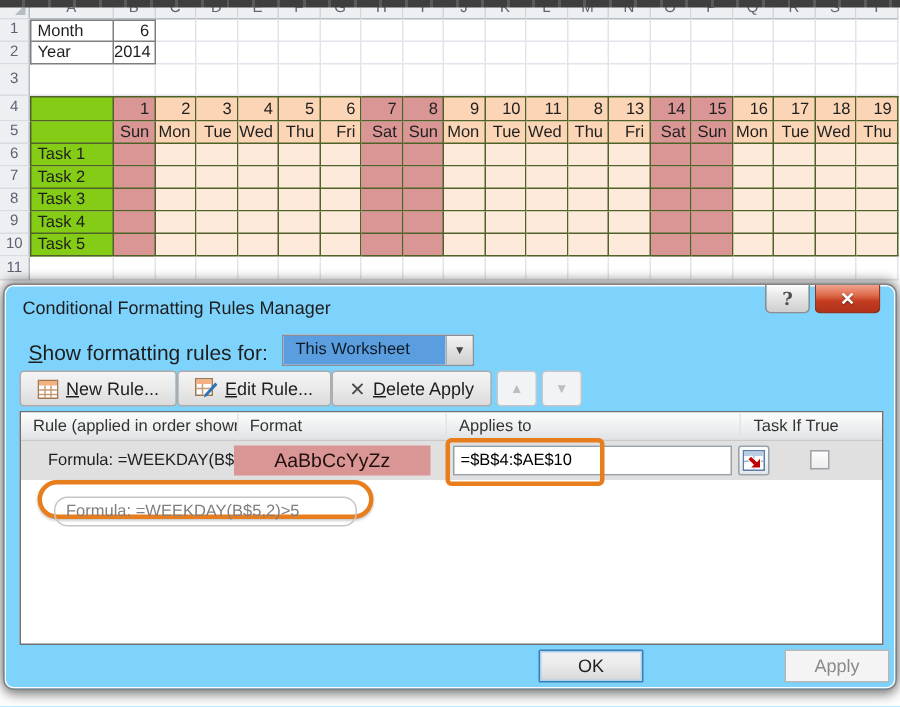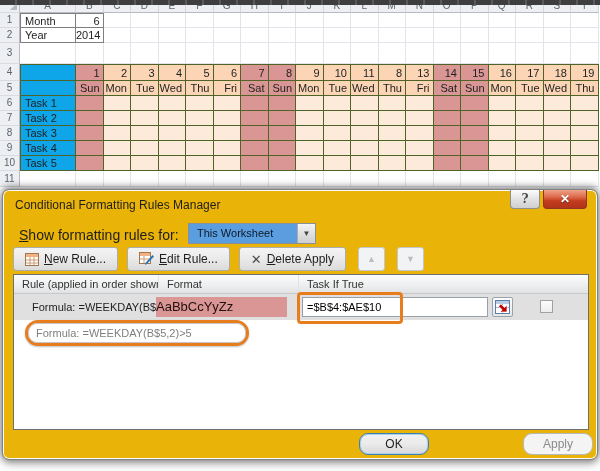--- a/index.html
+++ b/index.html
@@ -12,87 +12,87 @@
   .c{box-sizing:border-box;flex:none;overflow:hidden;white-space:nowrap;font-size:11px;color:#1f1f1f;line-height:inherit}
   .g{width:20px;text-align:center;color:#5b6370;background:#EDEFF2;border-right:1px solid #B6BCC4;border-bottom:1px solid #D8DBDF;font-size:10px}
   .ch{background:#EDEFF2;border-right:1px solid #D2D6DB;border-bottom:1px solid #B6BCC4;text-align:center;color:#5f6670;font-size:10px}
   .aw{width:56px}.dw{width:27.5px}
   .wc{border-right:1px solid #E1E5EB;border-bottom:1px solid #E1E5EB}
   .bx{border-right:1px solid #7F7F7F;border-bottom:1px solid #7F7F7F}
   .bxt{border-top:1px solid #7F7F7F}.bxl{border-left:1px solid #7F7F7F}
   .tr{text-align:right;padding-right:3px}.tl{padding-left:4px}
   .gb{border-right:1px solid #4F6228;border-bottom:1px solid #4F6228}
   .gl{border-left:1px solid #4F6228}.rt{border-top:1px solid #4F6228}
-  .pc{background:#0ea5e9}.wdbg{background:#FBD5B5}.wdbg2{background:#FDEADA}.webg{background:#D99694}
+  .pc{background:#84cc16}.wdbg{background:#FBD5B5}.wdbg2{background:#FDEADA}.webg{background:#D99694}
   .cornercell{position:relative}
   .cornercell::after{content:"";position:absolute;right:2px;bottom:2px;border-left:7px solid transparent;border-bottom:7px solid #B7BCC3}
 
   
   .strip-mid{position:absolute;left:0;top:454;width:600px;height:12px;background:#A6A6A6;z-index:0}
   .strip-dark{position:absolute;left:0;top:466;width:600px;height:5px;z-index:3;
     background:repeating-linear-gradient(90deg,#3E3E3E 0 15px,#5A5A5A 15px 17px)}
 
   
-  #dlg{position:absolute;left:2px;top:189px;width:596px;height:271px;background:#eab308;
+  #dlg{position:absolute;left:2px;top:189px;width:596px;height:271px;background:#7dd3fc;
        border:1px solid #838383;border-radius:7px;z-index:2;
        box-shadow:0 0 0 1px #FBFBFB inset,0 -3px 7px rgba(0,0,0,.35),0 3px 8px rgba(0,0,0,.45);
        box-sizing:border-box}
   .dlg-title{position:absolute;left:12px;top:8px;font-size:12px;color:#1e1e1e}
   .capbtns{position:absolute;top:0;right:10px;display:flex;gap:3px}
   .capbtn{height:19px;border:1px solid #8E8E8E;border-top:none;border-radius:0 0 4px 4px;
           font-size:12px;line-height:17px;text-align:center;cursor:default;padding:0;
           background:linear-gradient(#FDFDFD,#E5E5E5 45%,#CFCFCF)}
   .helpbtn{width:30px;color:#4d4d4d;font-family:"DejaVu Serif",serif;font-weight:bold}
   .closebtn{width:44px;color:#fff;font-weight:bold;text-shadow:0 1px 1px rgba(0,0,0,.5);
           border-color:#93321F;background:linear-gradient(#F0A38B,#DC6848 40%,#C43C1F 60%,#B0321A)}
   .scopelab{position:absolute;left:16px;top:37px;font-size:14px;color:#1e1e1e}
   .combo{position:absolute;left:185px;top:33px;width:128px;height:21px;background:#fff;
          border:1px solid #888F98;display:flex;box-sizing:border-box}
   .combo-sel{flex:1;background:#5B9EE0;color:#0d1a26;font-size:11px;line-height:19px;padding-left:8px;
          overflow:hidden;white-space:nowrap}
   .combo-arrow{width:17px;flex:none;text-align:center;font-size:8px;line-height:19px;color:#444;
          border-left:1px solid #ACACAC;border-radius:0 1px 1px 0;
          background:linear-gradient(#F4F4F4,#E2E2E2 45%,#CFCFCF)}
-  .toolbar{position:absolute;left:10px;top:57px;display:flex;gap:9px;align-items:center}
+  .toolbar{position:absolute;left:10px;top:57px;display:flex;align-items:center}
   .tbtn{height:24px;padding:0 11px;font-size:12px;color:#1e1e1e;display:flex;align-items:center;gap:5px;
         border:1px solid #ACACAC;border-radius:3px;font-family:"Liberation Sans",sans-serif;
         background:linear-gradient(#F4F4F4,#EBEBEB 45%,#DBDBDB)}
   .arrbtn{width:27px;height:24px;margin-left:3px;border:1px solid #C3C7CB;border-radius:3px;
         color:#B9BEC3;font-size:9px;line-height:22px;text-align:center;background:#F2F3F4;padding:0}
   .xglyph{color:#4a4a4a;font-size:13px;line-height:13px}
 
   .rlist{position:absolute;left:10px;top:84px;width:576px;height:156px;background:#fff;
          border:1px solid #6F6F6F;box-sizing:border-box}
   .lhead{display:flex;height:18px;line-height:18px;font-size:11px;color:#333;
          background:linear-gradient(#FDFDFD,#E9EBEC 70%,#E0E3E5);border-bottom:1px solid #C9C9C9}
   .lhead .hc{box-sizing:border-box;padding-left:8px;border-right:1px solid #E3E3E3;overflow:hidden;white-space:nowrap}
   .hc0{width:145px}.hc1{width:140px}.hc2{width:197px}.hc3{width:94px;border-right:none !important}
   .rr{position:relative;height:26px;background:#E0E0E0}
   .rulename{position:absolute;left:18px;top:0;line-height:26px;font-size:11px;color:#1e1e1e}
   .fmtprev{position:absolute;left:142px;top:3px;width:131px;height:20px;background:#D99694;
-           color:#201010;font-size:13px;line-height:20px}
+           color:#201010;font-size:13px;text-align:center;line-height:20px}
   .applies{position:absolute;left:288px;top:3px;width:186px;height:20px;background:#fff;
            border:1px solid #98A0A8;box-sizing:border-box;font-size:11px;line-height:18px;
            padding-left:4px;color:#000;white-space:nowrap;overflow:hidden}
   .rangebtn{position:absolute;left:478px;top:3px;width:21px;height:20px;border:1px solid #9AA2AA;
            border-radius:2px;background:linear-gradient(#FDFDFD,#E4E7EA);padding:0;
            display:flex;align-items:center;justify-content:center}
   .chk{position:absolute;left:526px;top:6px;width:13px;height:13px;background:linear-gradient(#FDFDFD,#EDEDED);
            border:1px solid #9DA2A8;box-sizing:border-box}
 
   .hlrect{position:absolute;left:294px;top:102px;width:100px;height:26px;border:3px solid #E87D1D;
           border-radius:4px;z-index:6;pointer-events:none}
   .callout{position:absolute;left:22px;top:130px;width:224px;height:26px;border:3px solid #E87D1D;
           border-radius:13px;background:#fff;z-index:6;box-sizing:border-box;
           box-shadow:0 1px 2px rgba(0,0,0,.25)}
-  .callout-inner{margin:0;height:100%;border:1px solid #C6C6C6;border-radius:9px;box-sizing:border-box;
+  .callout-inner{margin:8px;height:100%;border:1px solid #C6C6C6;border-radius:9px;box-sizing:border-box;
           font-size:11px;color:#7F7F7F;line-height:18px;padding:0 7px;white-space:nowrap;overflow:hidden}
 
   .fbtn{position:absolute;top:243px;width:70px;height:22px;font-size:12px;color:#1e1e1e;
-        border:1px solid #707070;border-radius:9px;font-family:"Liberation Sans",sans-serif;
+        border:1px solid #707070;border-radius:1px;font-family:"Liberation Sans",sans-serif;
         background:linear-gradient(#F2F2F2,#EBEBEB 45%,#D8D8D8)}
   #okbtn{left:356px;border-color:#3C7FB1;box-shadow:0 0 0 1px #A9D0EC inset}
   #closebtn2{left:438px}
   #applybtn{left:520px;color:#8a8a8a;border-color:#B5B8BB;background:#F4F4F4}
 </style>
 </head>
 <body>
 
 <div id="sheet">
     <div class="row" style="height: 13px; line-height: 12px;">
@@ -427,20 +427,21 @@
     </button>
     <button class="arrbtn">
       <span>▼</span>
     </button>
   </div>
 
   <div class="rlist">
     <div class="lhead">
       <span class="hc hc0">Rule (applied in order shown)</span>
       <span class="hc hc1">Format</span>
+      <span class="hc hc2">Applies to</span>
       <span class="hc hc3">Task If True</span>
     </div>
     <div class="rr">
       <span class="rulename">Formula: =WEEKDAY(B$...</span>
       <span class="fmtprev">AaBbCcYyZz</span>
       <div class="applies">=$B$4:$AE$10</div>
       <button class="rangebtn">
         <svg width="15" height="14" viewBox="0 0 15 14">
           <rect x="0.5" y="0.5" width="14" height="13" fill="#FFFFFF" stroke="#5B7DA8"></rect>
           <rect x="1" y="1" width="13" height="3" fill="#B8CCE4"></rect>

